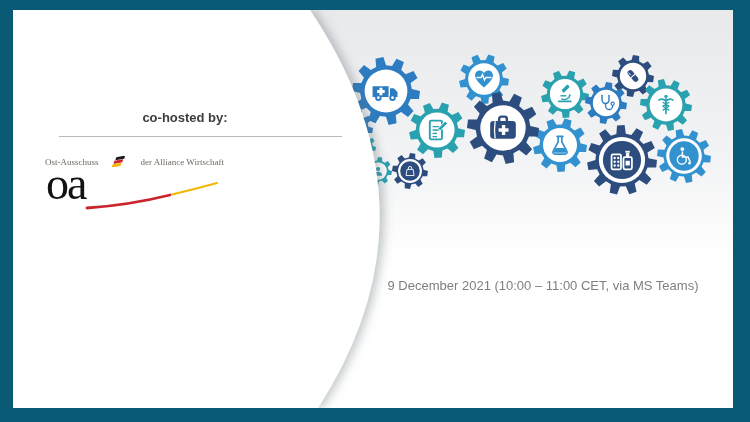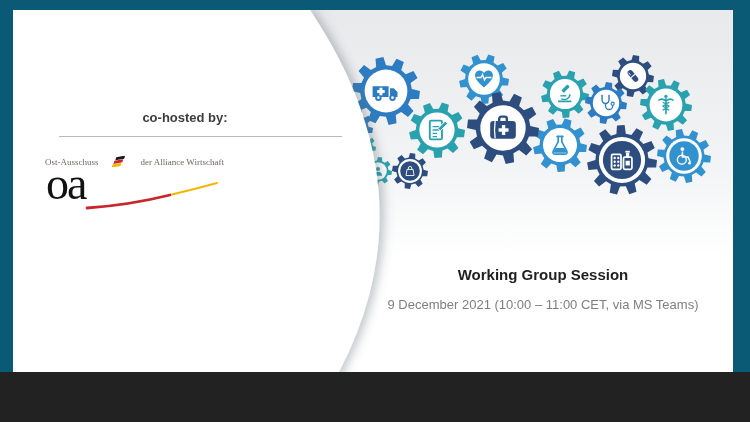--- a/index.html
+++ b/index.html
@@ -1,16 +1,16 @@
 <!DOCTYPE html>
 <html><head>
 <meta charset="utf-8">
 <style>
   html,body{margin:0;padding:0;background:#222;}
-  .stage{position:relative;width:750px;height:372px;overflow:hidden;
+  .stage{position:relative;width:750px;height:422px;overflow:hidden;
          font-family:"Liberation Sans",sans-serif;}
   .frame{position:absolute;inset:0;background:#0a5a76;}
   .slide{position:absolute;left:13px;top:10px;width:720px;height:398px;
          background:linear-gradient(180deg,#e8e9eb 0%,#f3f4f5 40%,#ffffff 62%,#ffffff 100%);
          overflow:hidden;}
   .art{position:absolute;left:0;top:0;width:720px;height:398px;display:block;}
 
   
   .cohosted{position:absolute;left:27px;top:100px;width:290px;text-align:center;
             font-size:13px;font-weight:700;color:#3d3d3d;}
@@ -249,18 +249,17 @@
       </div>
       <div class="oa-word">oa</div>
       <svg class="oa-swoosh" viewBox="0 0 195 64">
         <path d="M42 52 Q85 49 125 39" fill="none" stroke="#c8252c" stroke-width="2.8" stroke-linecap="round"></path>
         <path d="M127 38.5 Q150 33 172 27" fill="none" stroke="#f2b700" stroke-width="2" stroke-linecap="round"></path>
       </svg>
     </div>
 
 
     <div class="title-block">
-      <div class="title-line">Working Group Session</div>
       <div class="date-line">9 December 2021 (10:00 – 11:00 CET, via MS Teams)</div>
     </div>
 
   </div>
 </div>
 
 </body></html>

